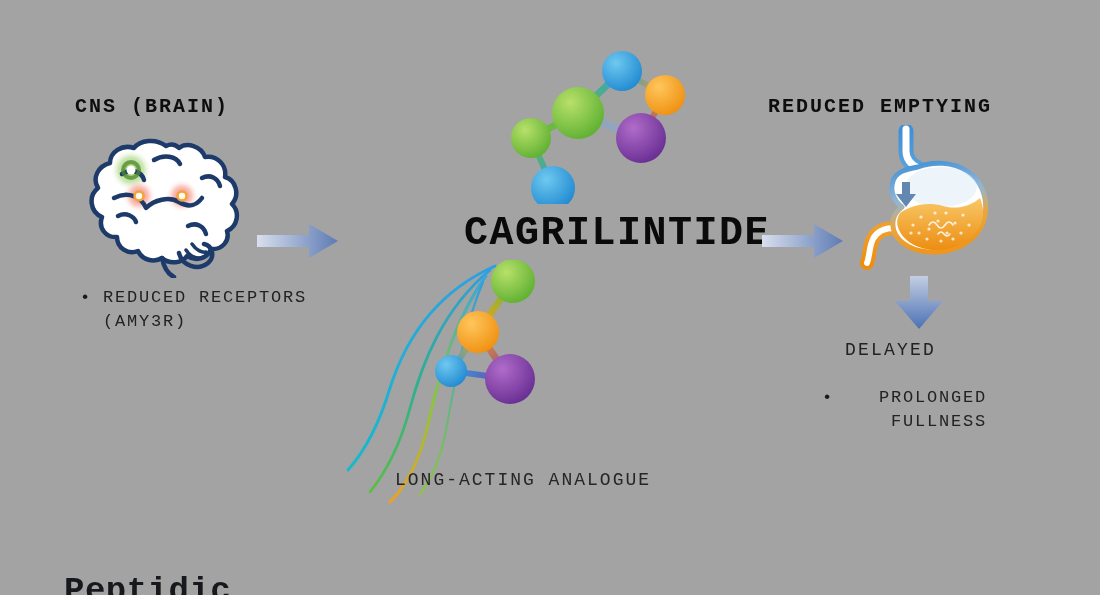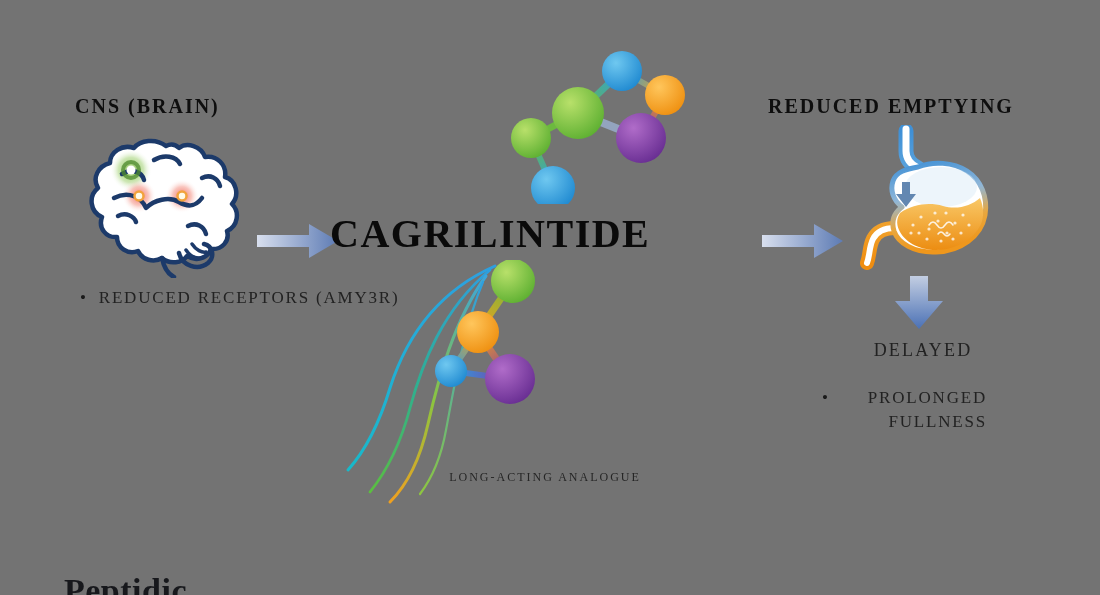--- a/index.html
+++ b/index.html
@@ -1,40 +1,40 @@
 <!DOCTYPE html>
 <html><head>
 <meta charset="utf-8">
 <style>
   html,body{margin:0;padding:0;background:#e9e9e9;}
   .canvas{
     position:relative;width:1100px;height:595px;margin:0 auto;
-    background:#737373;overflow:hidden;
-    font-family:Liberation Serif, serif;color:#1c1c1c;
+    background:#a3a3a3;overflow:hidden;
+    font-family:Liberation Mono, monospace;color:#1c1c1c;
   }
   .abs{position:absolute;}
   .heading{
     font-weight:700;font-size:20px;letter-spacing:2px;color:#0e0e0e;white-space:nowrap;
   }
   .main-title{
-    left:330px;top:212px;width:440px;text-align:left;
+    left:330px;top:212px;width:440px;text-align:right;
     font-size:40px;font-weight:800;letter-spacing:1.5px;line-height:44px;color:#0a0a0a;white-space:nowrap;
   }
   .caption{
-    left:395px;top:470px;width:300px;text-align:center;
-    font-size:12px;letter-spacing:2px;color:#262626;white-space:nowrap;
+    left:395px;top:470px;width:300px;text-align:left;
+    font-size:18px;letter-spacing:2px;color:#262626;white-space:nowrap;
   }
   .bullets{list-style:none;margin:0;padding:0;}
   .bullets li{
     display:flex;align-items:flex-start;
     font-size:17px;letter-spacing:1.8px;line-height:24px;color:#222;margin-bottom:2px;
   }
   .bullets li::before{content:"\2022";margin-right:11px;font-size:17px;line-height:24px;color:#1a1a1a;}
   .delayed{
-    left:845px;top:340px;width:156px;text-align:center;
+    left:845px;top:340px;width:156px;
     font-size:18px;letter-spacing:2.2px;color:#222;white-space:nowrap;
   }
   .brand{
     left:64px;top:532px;font-size:34px;font-weight:600;letter-spacing:0.5px;color:#17181c;margin-top:40px;
   }
   svg{display:block;}
 </style>
 </head>
 <body>
 

